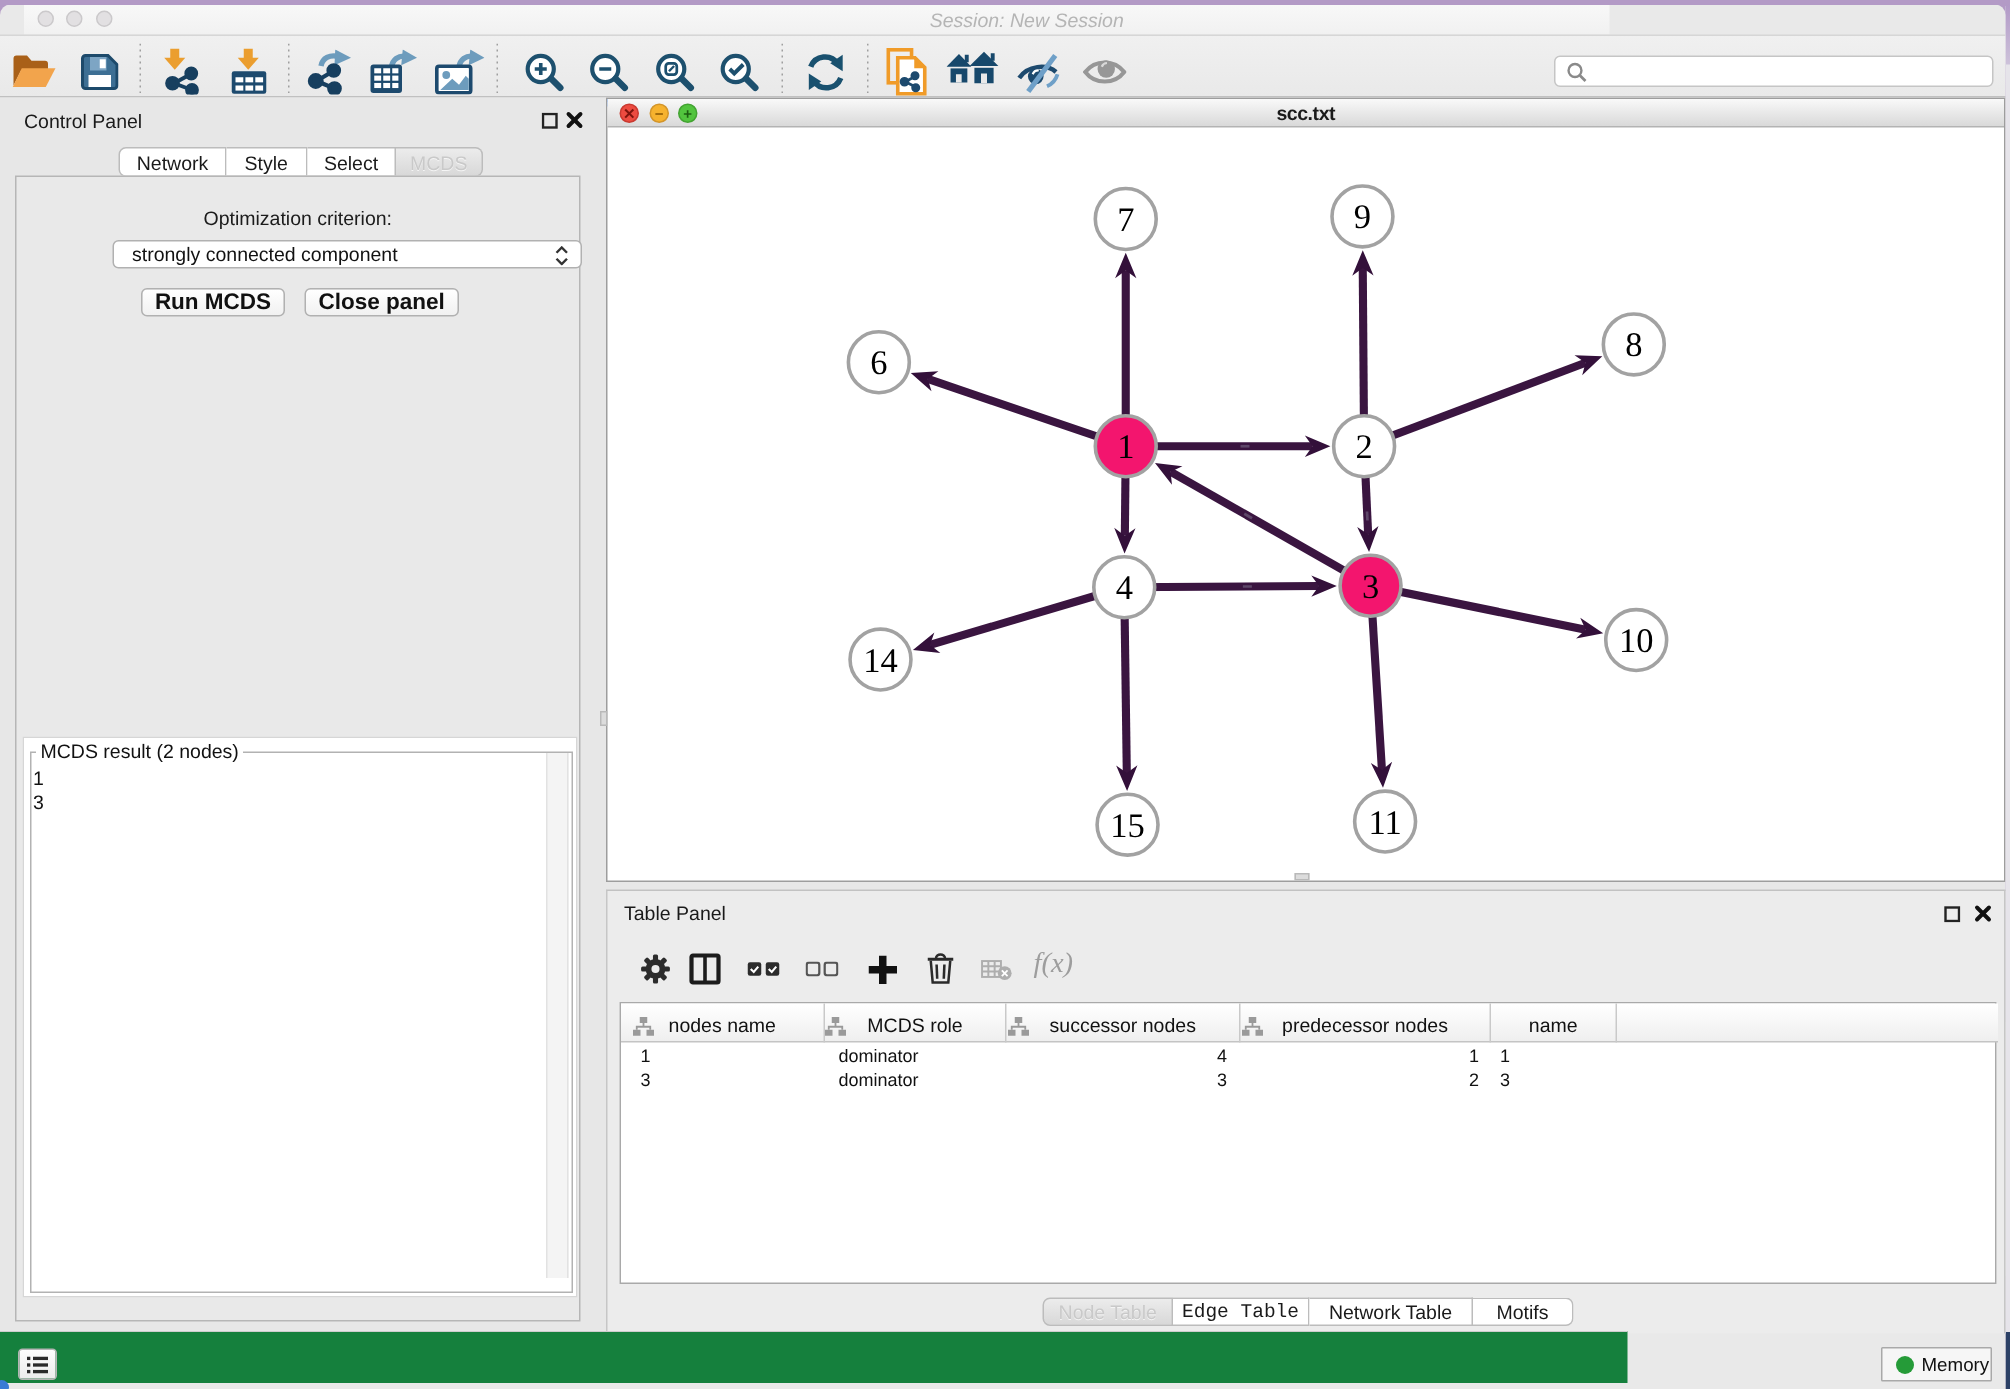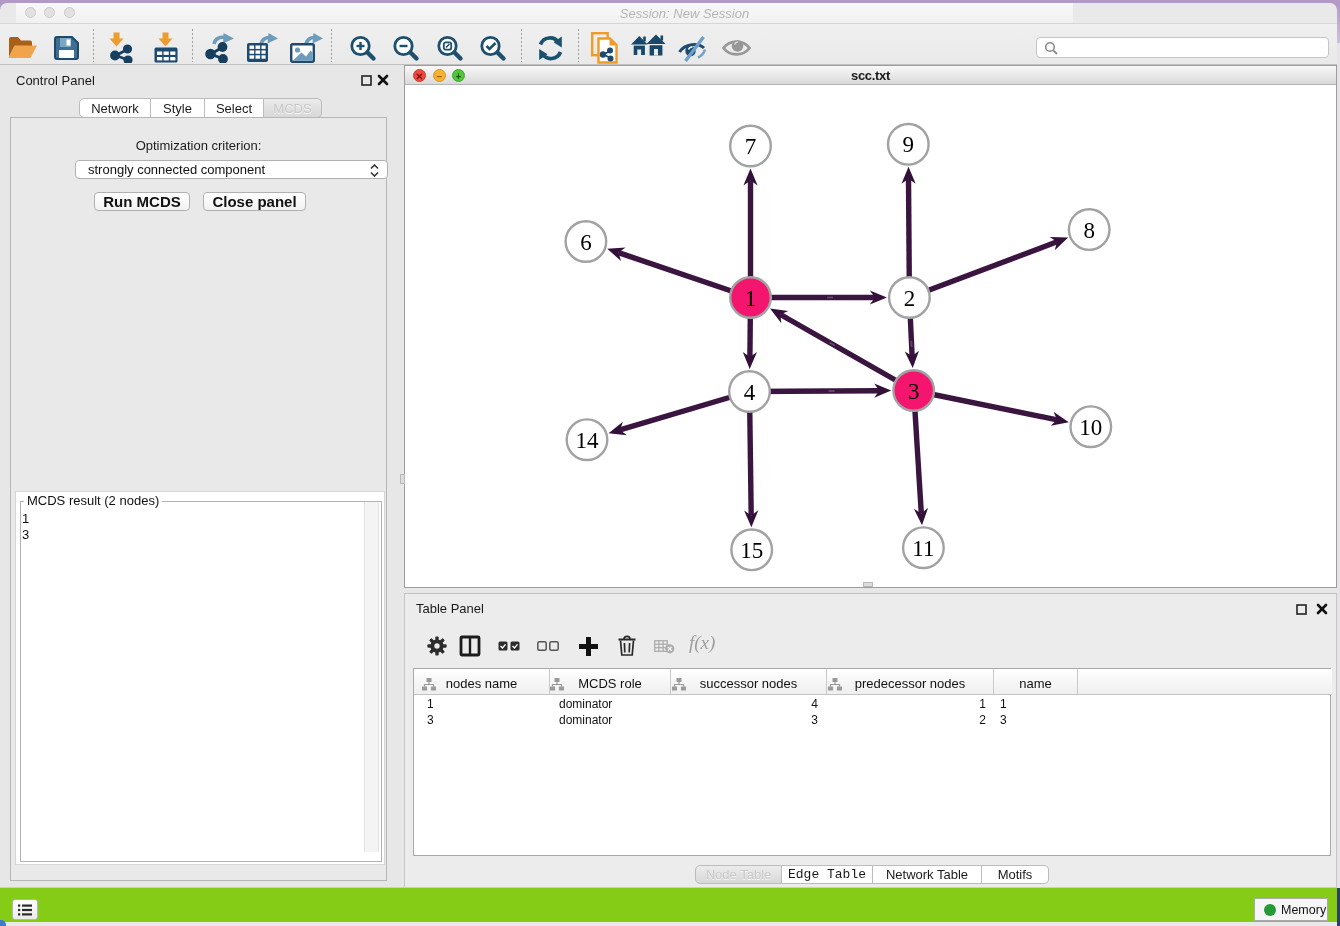--- a/index.html
+++ b/index.html
@@ -7,21 +7,21 @@
 body { font-family:"Liberation Sans", sans-serif; background:#b39ac6; position:relative; }
 #win { position:absolute; left:0; top:3px; width:1337px; height:923px; background:#e9e9e9; border-radius:7px 7px 0 0; overflow:hidden; transform:translateZ(0); }
 #rightsliver { position:absolute; right:0; top:4px; width:3px; height:922px; background:#e6e4ea; }
 #titlebar { position:absolute; left:16px; top:0; width:1057px; height:20px; background:linear-gradient(#f8f8f8,#f1f1f1);font-style:italic; }
 .tl { position:absolute; top:4px; width:11px; height:11px; border-radius:50%; background:#e2e0e2; border:1px solid #cbc9cb; }
 #title { position:absolute; top:3px; left:0; width:1337px; text-align:center; font-size:13px; color:#b5b5b5; }
 #toolbar { position:absolute; left:0; top:20px; width:1337px; height:42px; background:linear-gradient(#f0f0f0,#e9e9e9); border-top:1px solid #d6d6d6; border-bottom:1px solid #c0c0c0; }
 .tsep { position:absolute; top:5px; height:33px; width:1px; background-image:linear-gradient(#9f9f9f 40%, rgba(0,0,0,0) 0%); background-size:1px 4px; }
 .ticon { position:absolute; top:2px; }
 #main { position:absolute; left:0; top:62px; width:1337px; height:822px; background:#e7e7e7; }
-#statusbar { position:absolute; left:0; top:884px; width:1337px; height:35px; background:#84cc16; border-top:1px solid #cdcdcd; }
+#statusbar { position:absolute; left:0; top:884px; width:1085px; height:35px; background:#15803d; border-top:1px solid #cdcdcd; }
 
 #cp { position:absolute; left:5px; top:0; width:387px; height:823px; }
 #cp-title { position:absolute; left:11px; top:8px; font-size:13px; color:#1a1a1a; }
 #cp-content { position:absolute; left:5px; top:52px; width:377px; height:764px; border:1px solid #b6b6b6; background:#e9e9e9; }
 .tabs { position:absolute; display:flex; height:20px; font-size:13px; }
 .tab { background:#fff; border:1px solid #bcbcbc; border-left:none; color:#1a1a1a; text-align:center; line-height:19px; }
 .tab.first { border-left:1px solid #bcbcbc; border-radius:5px 0 0 5px; }
 .tab.last { border-radius:0 5px 5px 0; }
 .tab.sel { background:linear-gradient(#ececec,#d8d8d8); color:#c9c9c9; text-shadow:0 1px 0 #f5f5f5; }
 .btn { position:absolute; height:19px; background:linear-gradient(#ffffff,#f1f1f1); border:1px solid #b1b1b1; border-radius:4px; font-size:15px; color:#111; text-align:center; line-height:17px;font-weight:bold; }

